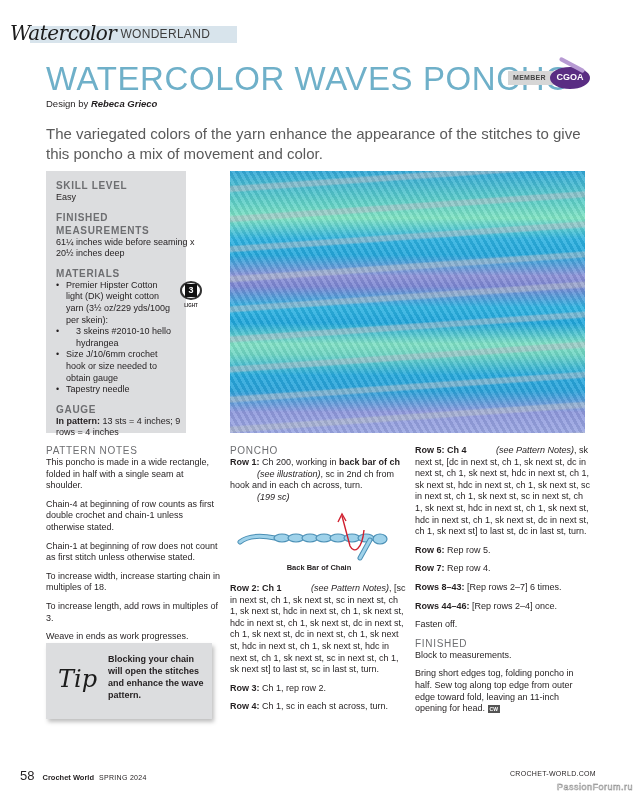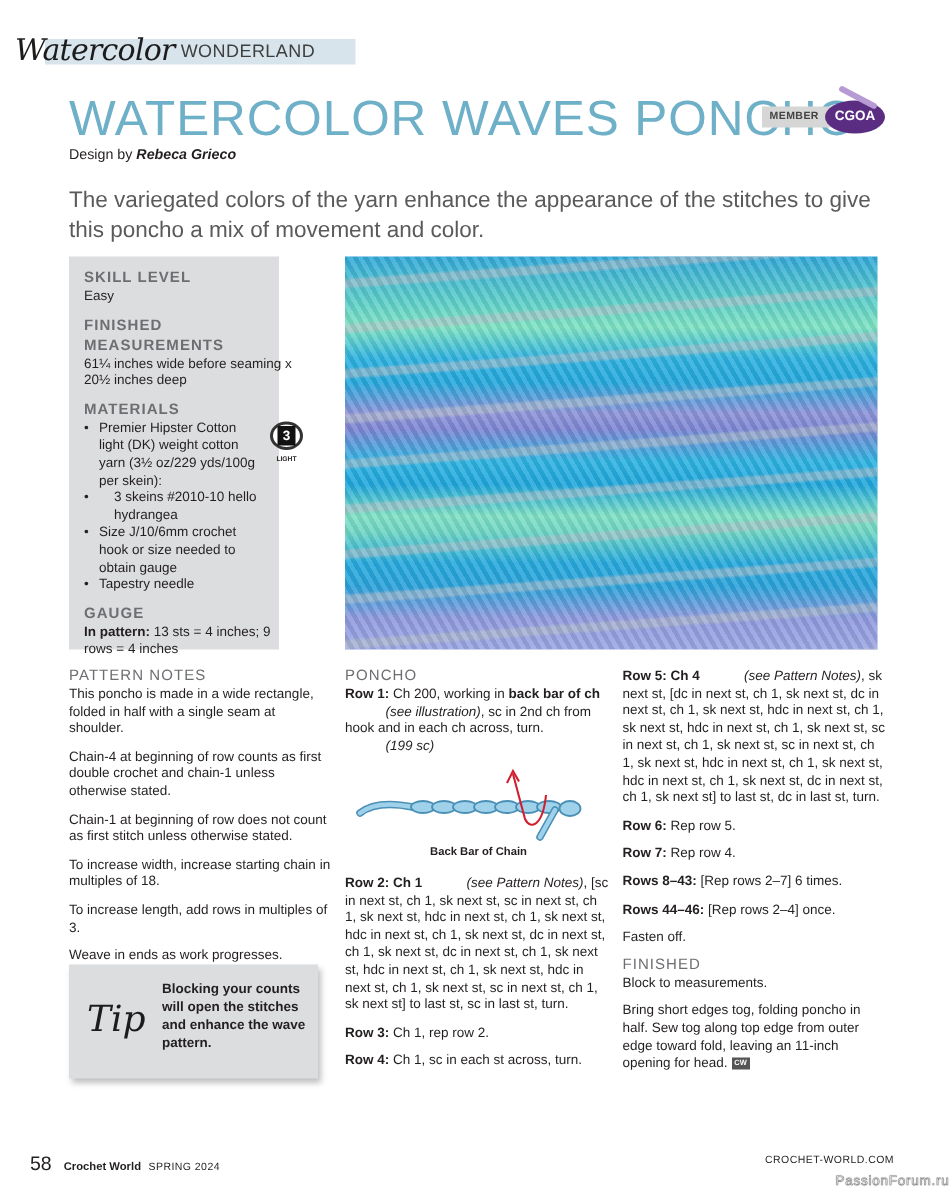--- a/index.html
+++ b/index.html
@@ -136,21 +136,21 @@
   <p>This poncho is made in a wide rectangle, folded in half with a single seam at shoulder.</p>
   <p>Chain-4 at beginning of row counts as first double crochet and chain-1 unless otherwise stated.</p>
   <p>Chain-1 at beginning of row does not count as first stitch unless otherwise stated.</p>
   <p>To increase width, increase starting chain in multiples of 18.</p>
   <p>To increase length, add rows in multiples of 3.</p>
   <p>Weave in ends as work progresses.</p>
 </div>
 
 <div class="tip">
   <div class="tipword">Tip</div>
-  <div class="tiptext">Blocking your counts will open the stitches and enhance the wave pattern.</div>
+  <div class="tiptext">Blocking your chain will open the stitches and enhance the wave pattern.</div>
 </div>
 
 <div class="col col2">
   <h3>PONCHO</h3>
   <p>
     <b>Row 1:</b><span> Ch 200, working in </span><b>back bar of ch</b><i> (see illustration)</i><span>, sc in 2nd ch from hook and in each ch across, turn. </span><i>(199 sc)</i>
   </p>
   <div class="chain-illus">
     <svg width="178" height="52" viewBox="0 0 178 52">
       <path d="M10 32 C 20 24, 35 26, 45 28" stroke="#4a8fb5" stroke-width="5" fill="none" stroke-linecap="round"></path>

